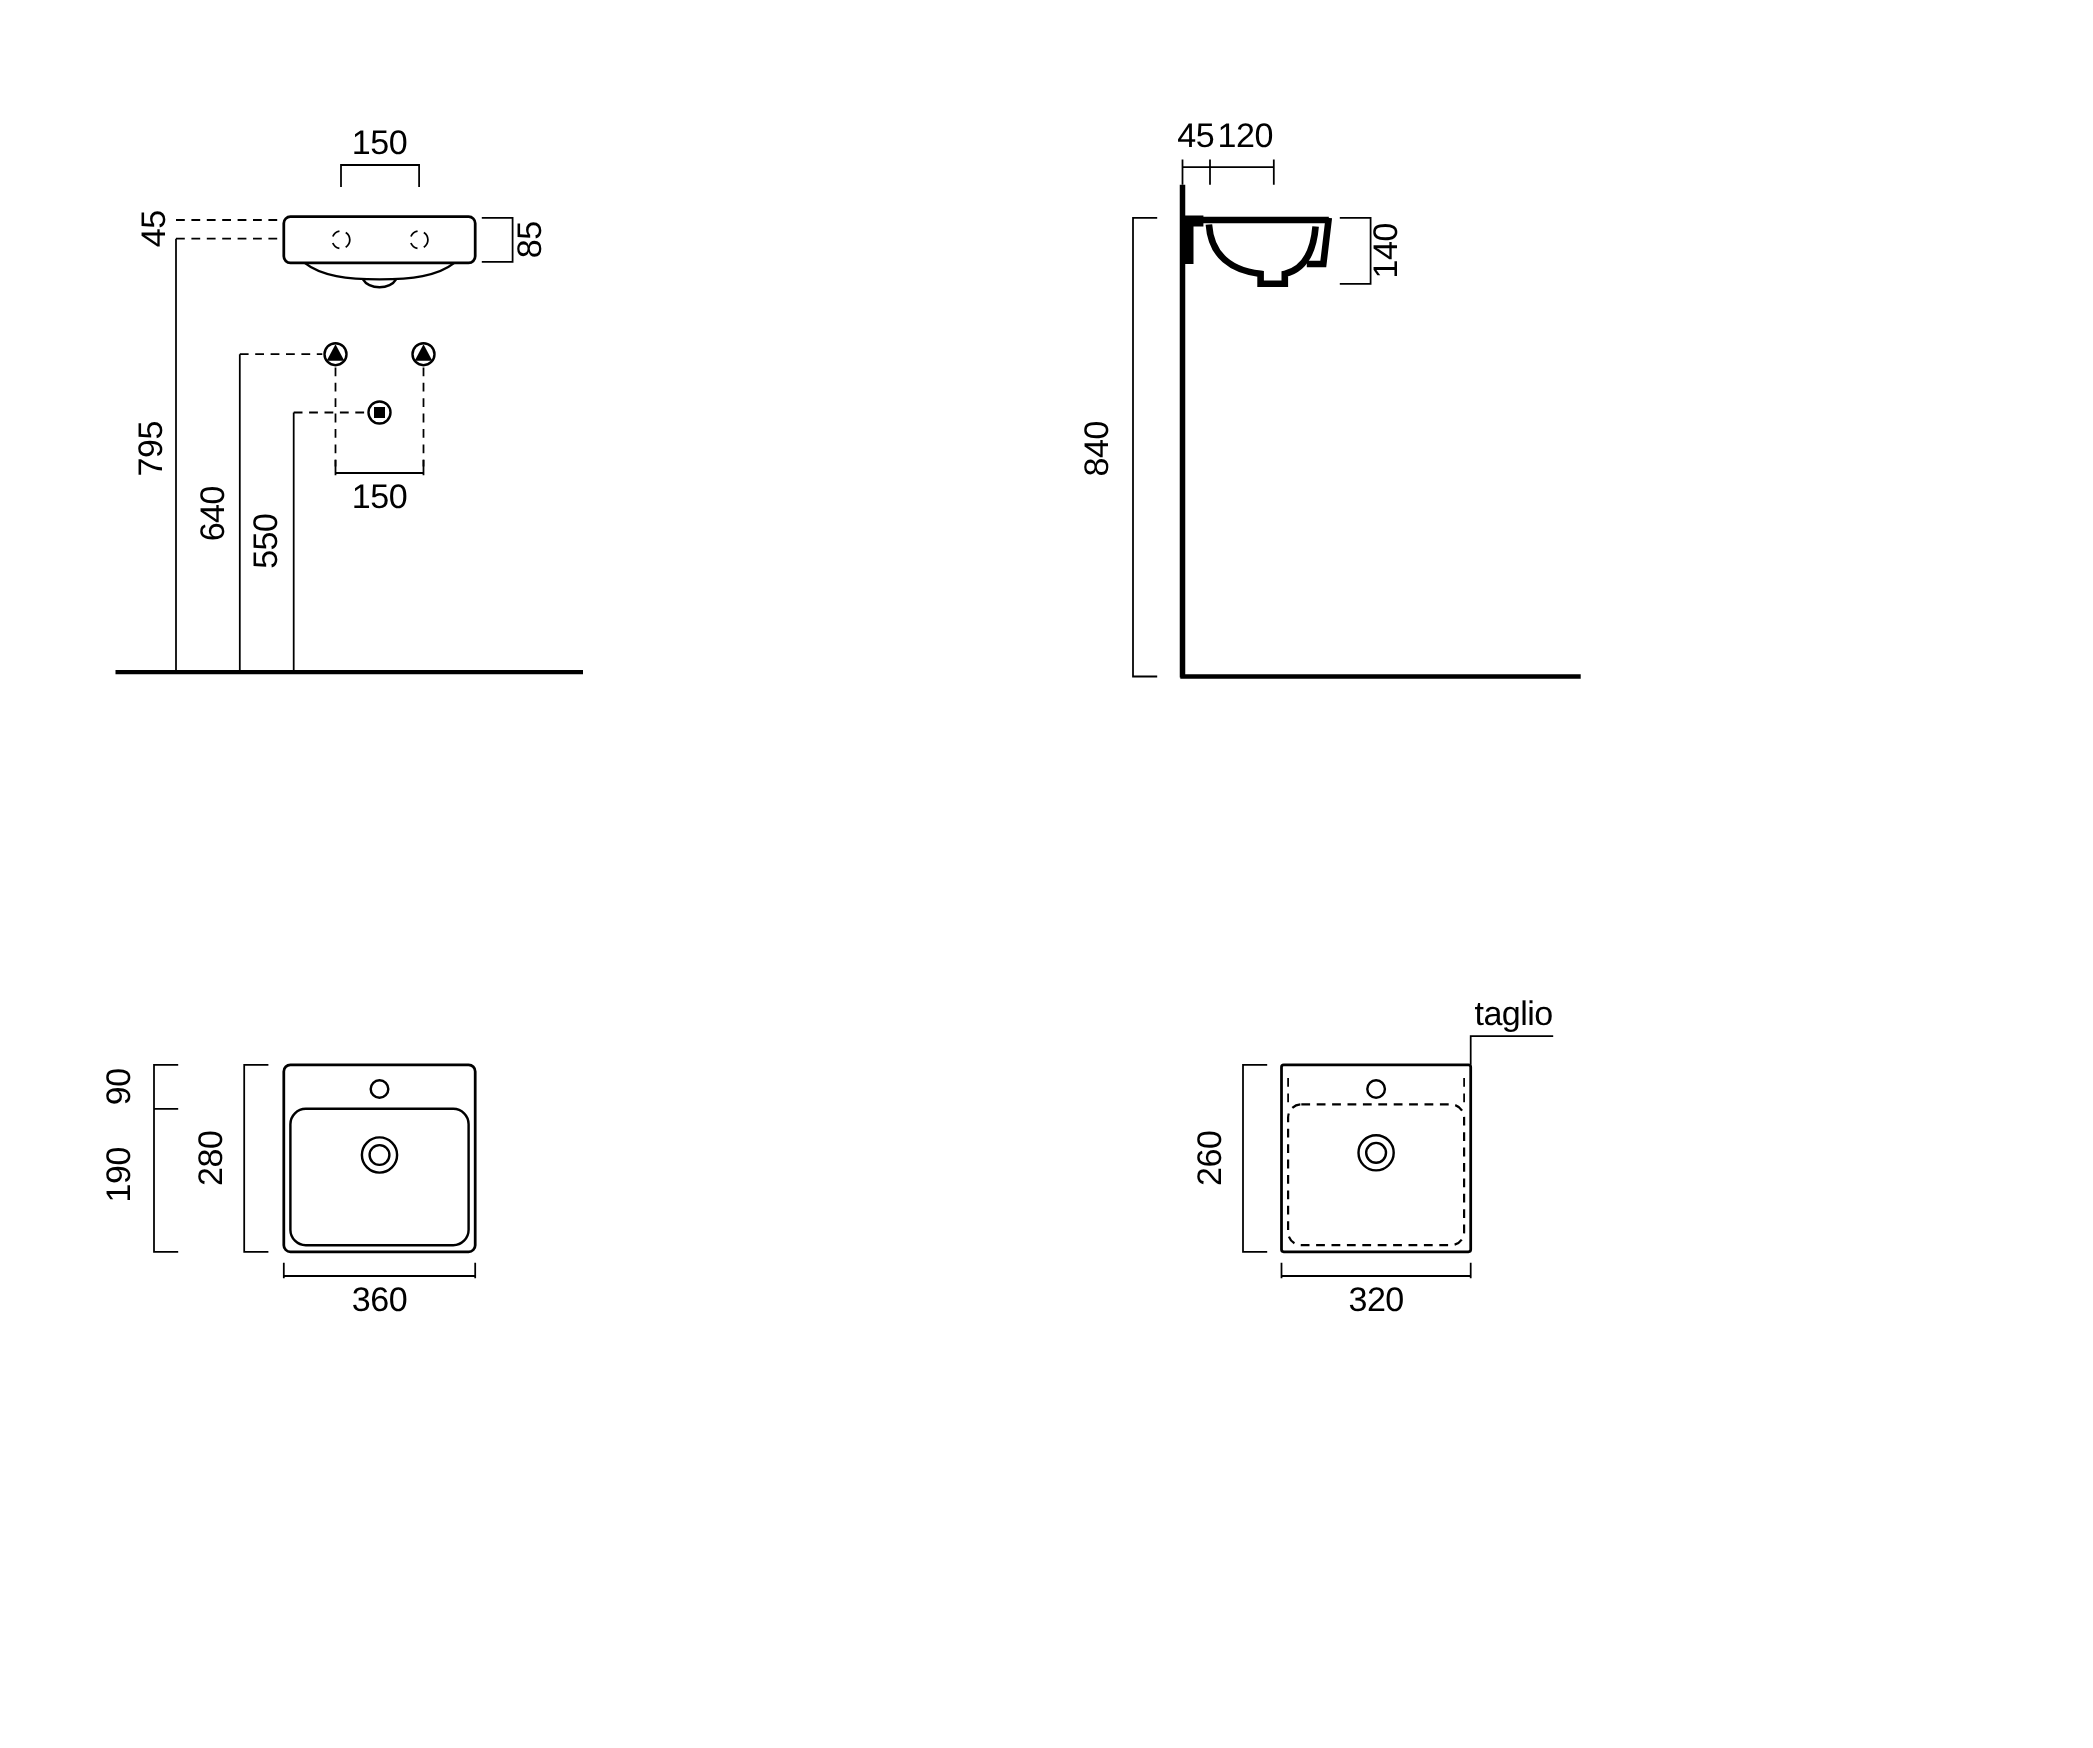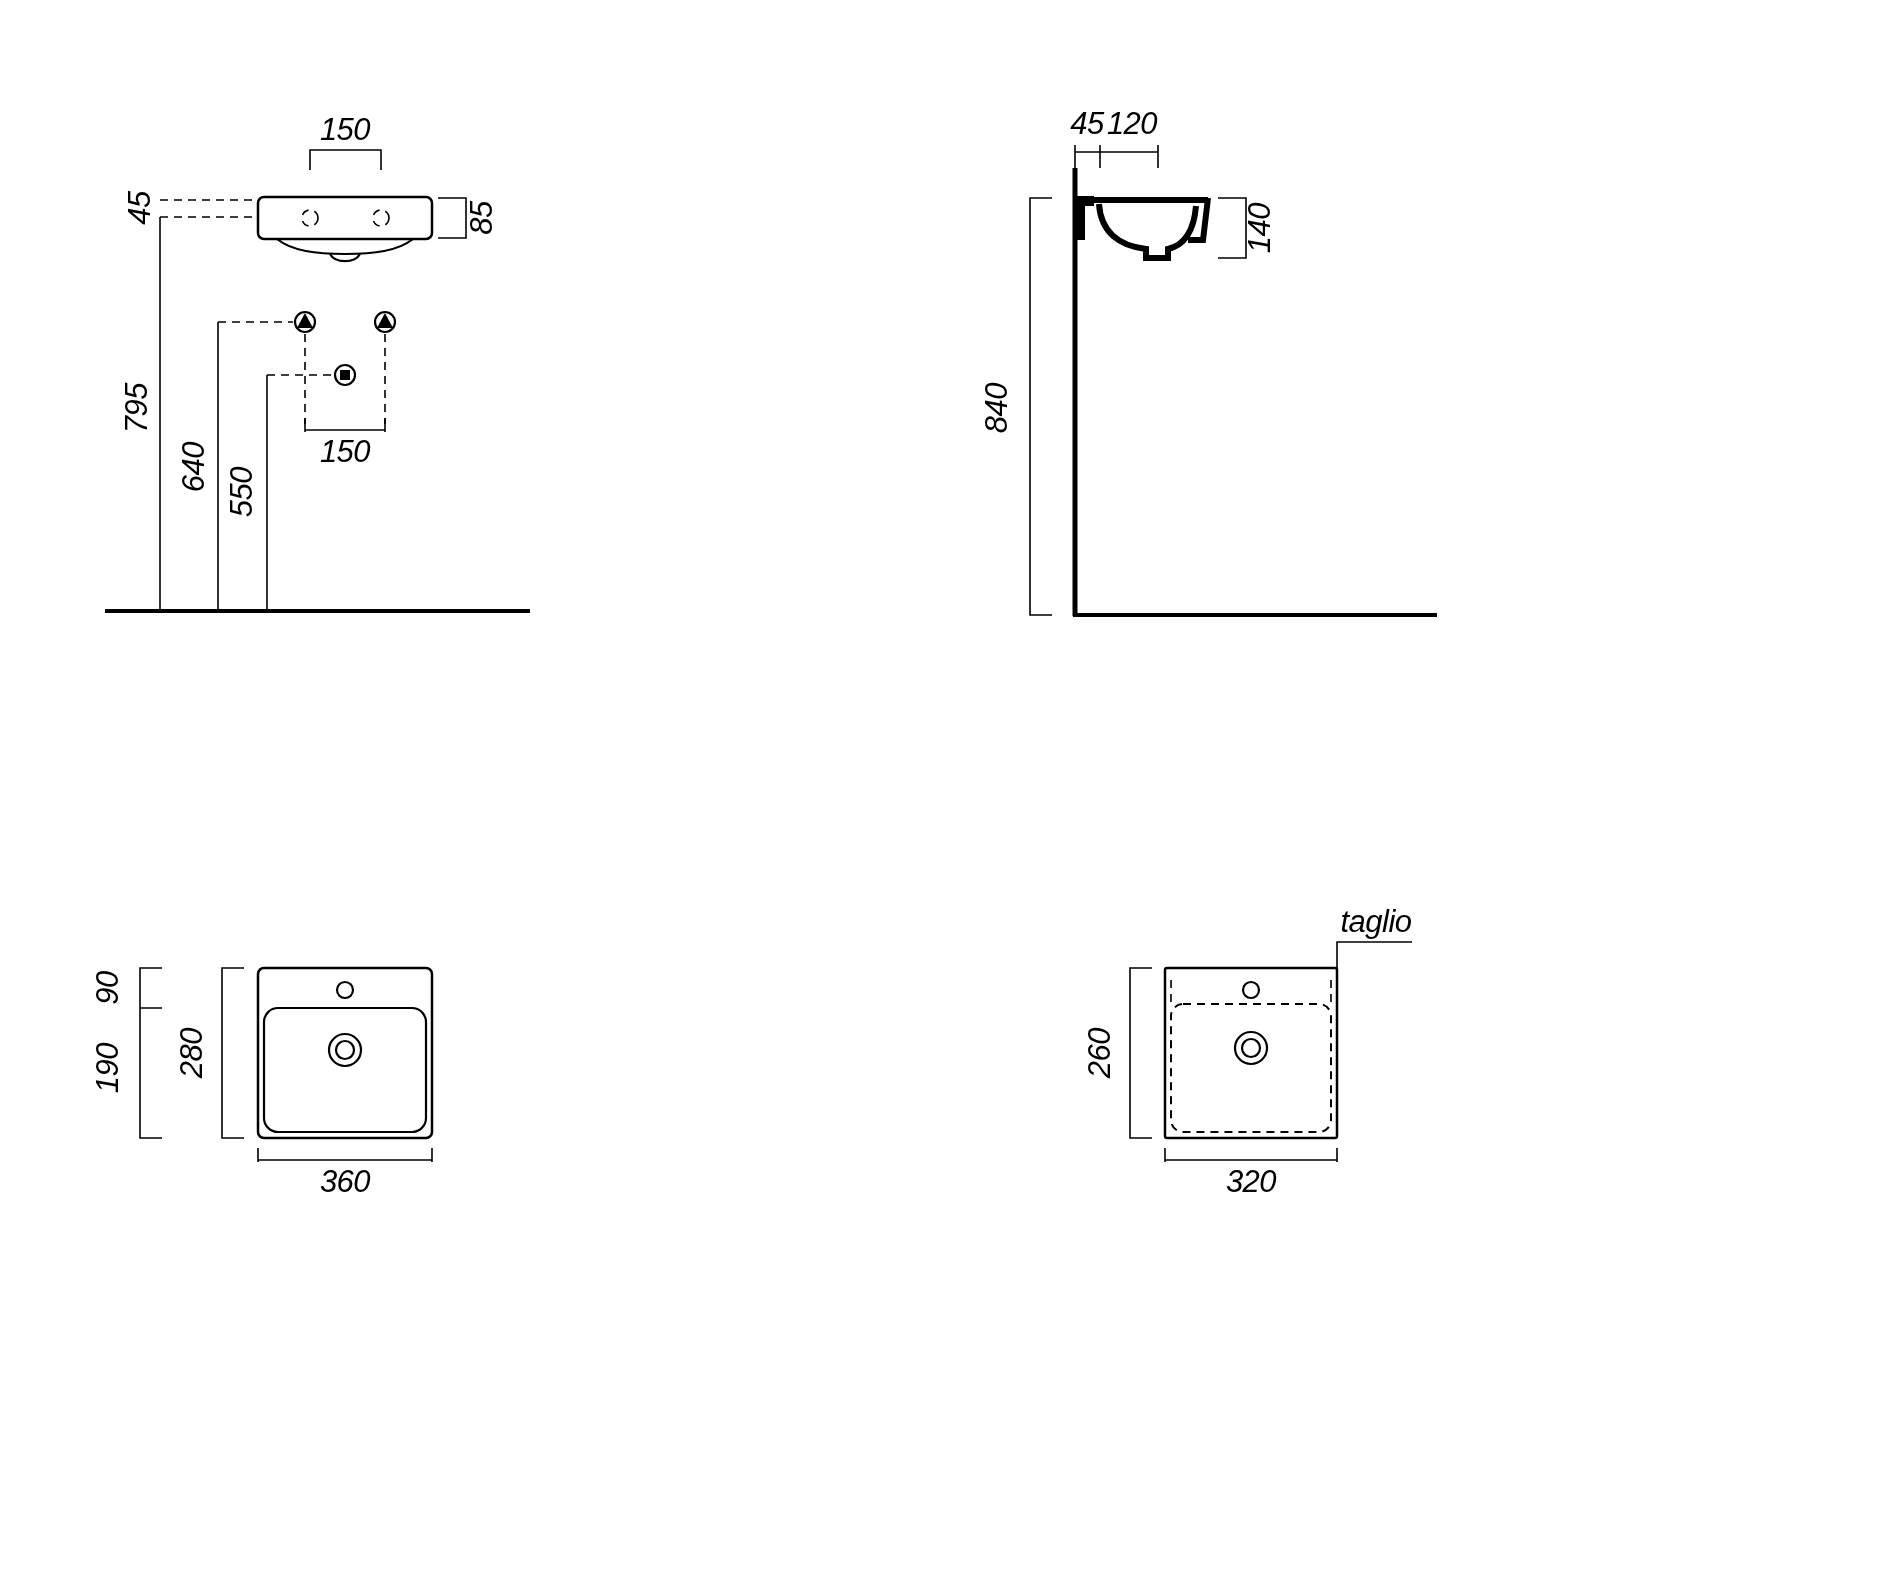--- a/index.html
+++ b/index.html
@@ -1,21 +1,20 @@
 <!DOCTYPE html>
 <html><head>
 <meta charset="utf-8">
 <style>
   html,body{margin:0;padding:0;background:#ffffff;}
   .canvas{
     position:relative;
     width:1903px;height:1560px;
     background:#ffffff;
     font-family:"Liberation Sans","DejaVu Sans",sans-serif;
-    font-style:italic;
   }
   svg text{
     font-family:"Liberation Sans","DejaVu Sans",sans-serif;
     font-size:31px;
     letter-spacing:-0.5px;
     fill:#000000;
   }
   .outline{fill:#ffffff;stroke:#000000;stroke-width:2.5;}
   .thin{fill:none;stroke:#000000;stroke-width:2.2;}
   .dim{fill:none;stroke:#000000;stroke-width:1.6;}

